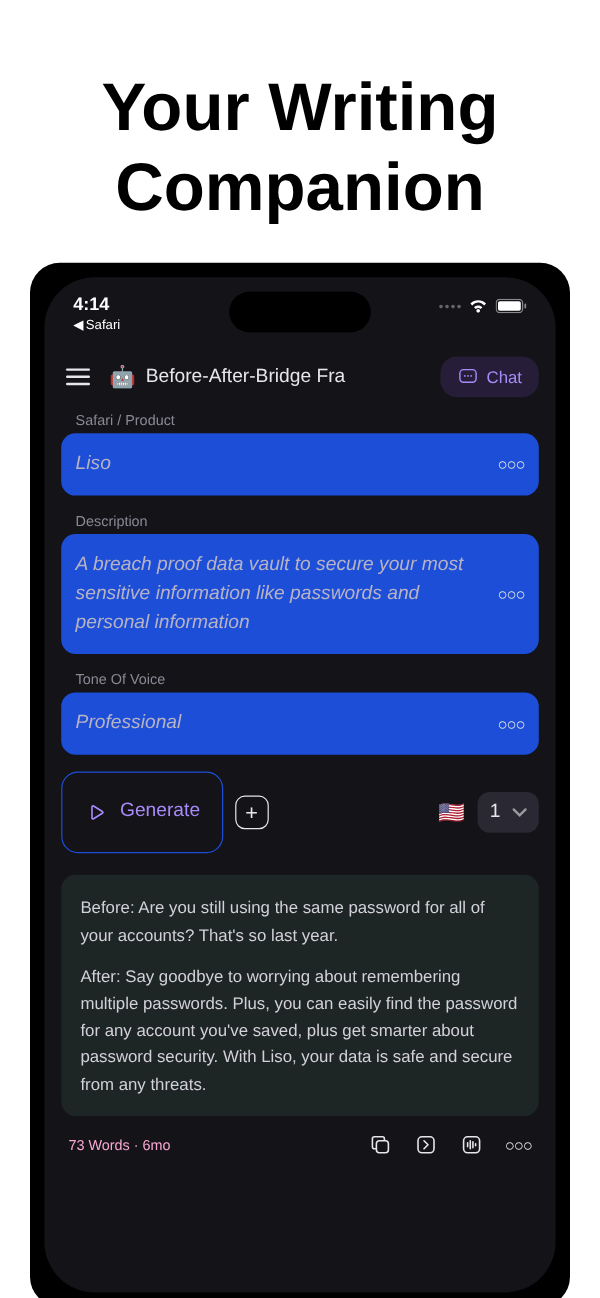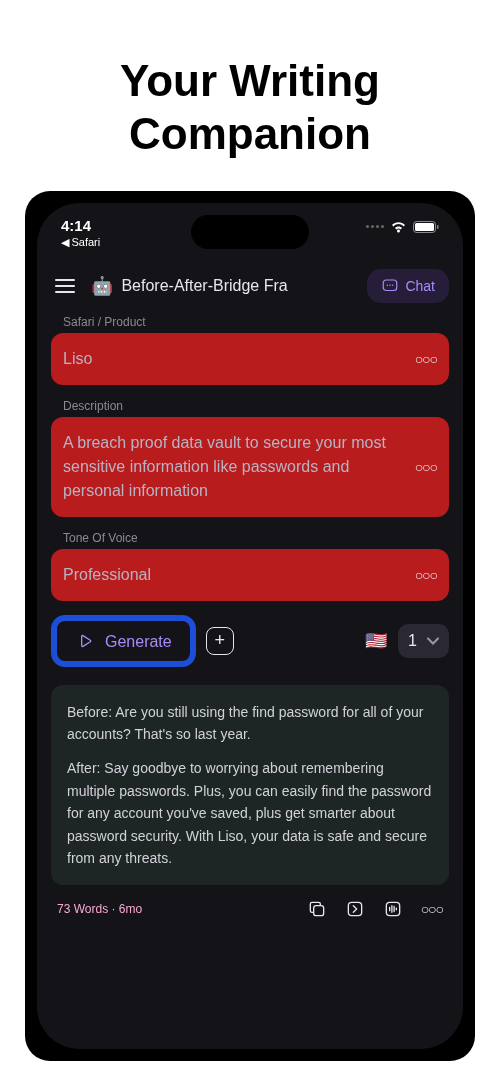--- a/index.html
+++ b/index.html
@@ -4,21 +4,21 @@
   <style>
     * { margin: 0; padding: 0; box-sizing: border-box; }
     body {
       font-family: -apple-system, BlinkMacSystemFont, 'Segoe UI', sans-serif;
       background: #fff;
       width: 500px;
       height: 1082px;
       position: relative;
     }
     .headline {
-      font-size: 44px;
+      font-size: 56px;
       font-weight: 800;
       text-align: center;
       color: #000;
       padding: 55px 20px 30px;
       line-height: 1.2;
     }
     .phone-frame {
       width: 450px;
       height: 870px;
       margin: 0 auto;
@@ -116,26 +116,27 @@
       line-height: 1.5;
       margin-bottom: 14px;
     }
     .field-label {
       color: #8b8894;
       font-size: 12px;
       margin-bottom: 4px;
       padding-left: 12px;
     }
     .input-card {
-      background: #b91c1c;
+      background: #1d4ed8;
       border-radius: 12px;
       padding: 14px 12px;
       display: flex;
       align-items: center;
       margin-bottom: 14px;
+      font-style: italic;
     }
     .input-card.tall {
       align-items: center;
       padding: 14px 12px;
     }
     .input-value {
       color: #b8b3c4;
       font-size: 16px;
       line-height: 1.5;
       flex: 1;
@@ -149,26 +150,26 @@
       font-weight: 700;
     }
     .action-row {
       display: flex;
       align-items: center;
       gap: 10px;
       margin-bottom: 18px;
     }
     .generate-btn {
       display: flex;
-      align-items: flex-end;
+      align-items: flex-start;
       gap: 10px;
       background: transparent;
-      border: 6px solid #1d4ed8;
+      border: 1px solid #1d4ed8;
       color: #a78bfa;
-      padding: 10px 18px;
+      padding: 23px 18px;
       border-radius: 14px;
       font-size: 16px;
       font-weight: 500;
       cursor: pointer;
     }
     .play-icon svg { display: block; }
     .add-btn {
       width: 28px;
       height: 28px;
       border: 1.5px solid #e6e6eb;
@@ -331,21 +332,21 @@
           <span>1</span>
           <span class="chevron-down">
             <svg width="12" height="8" viewBox="0 0 12 8" fill="none">
                 <path d="M1 1.5L6 6.5L11 1.5" stroke="#e6e6eb" stroke-width="2" stroke-linecap="round"></path>
               </svg>
           </span>
         </div>
       </div>
 
       <div class="output-card">
-        <p>Before: Are you still using the find password for all of your accounts? That's so last year.</p>
+        <p>Before: Are you still using the same password for all of your accounts? That's so last year.</p>
         <p>After: Say goodbye to worrying about remembering multiple passwords. Plus, you can easily find the password for any account you've saved, plus get smarter about password security. With Liso, your data is safe and secure from any threats.</p>
       </div>
 
       <div class="output-footer">
         <span class="output-meta">73 Words · 6mo</span>
         <div class="output-actions">
           <span class="icon-btn">
             <svg width="20" height="20" viewBox="0 0 24 24" fill="none">
                 <rect x="8" y="8" width="12" height="12" rx="3" stroke="#e6e6eb" stroke-width="1.6"></rect>
                 <path d="M16 8V6a2 2 0 00-2-2H6a2 2 0 00-2 2v8a2 2 0 002 2h2" stroke="#e6e6eb" stroke-width="1.6"></path>

